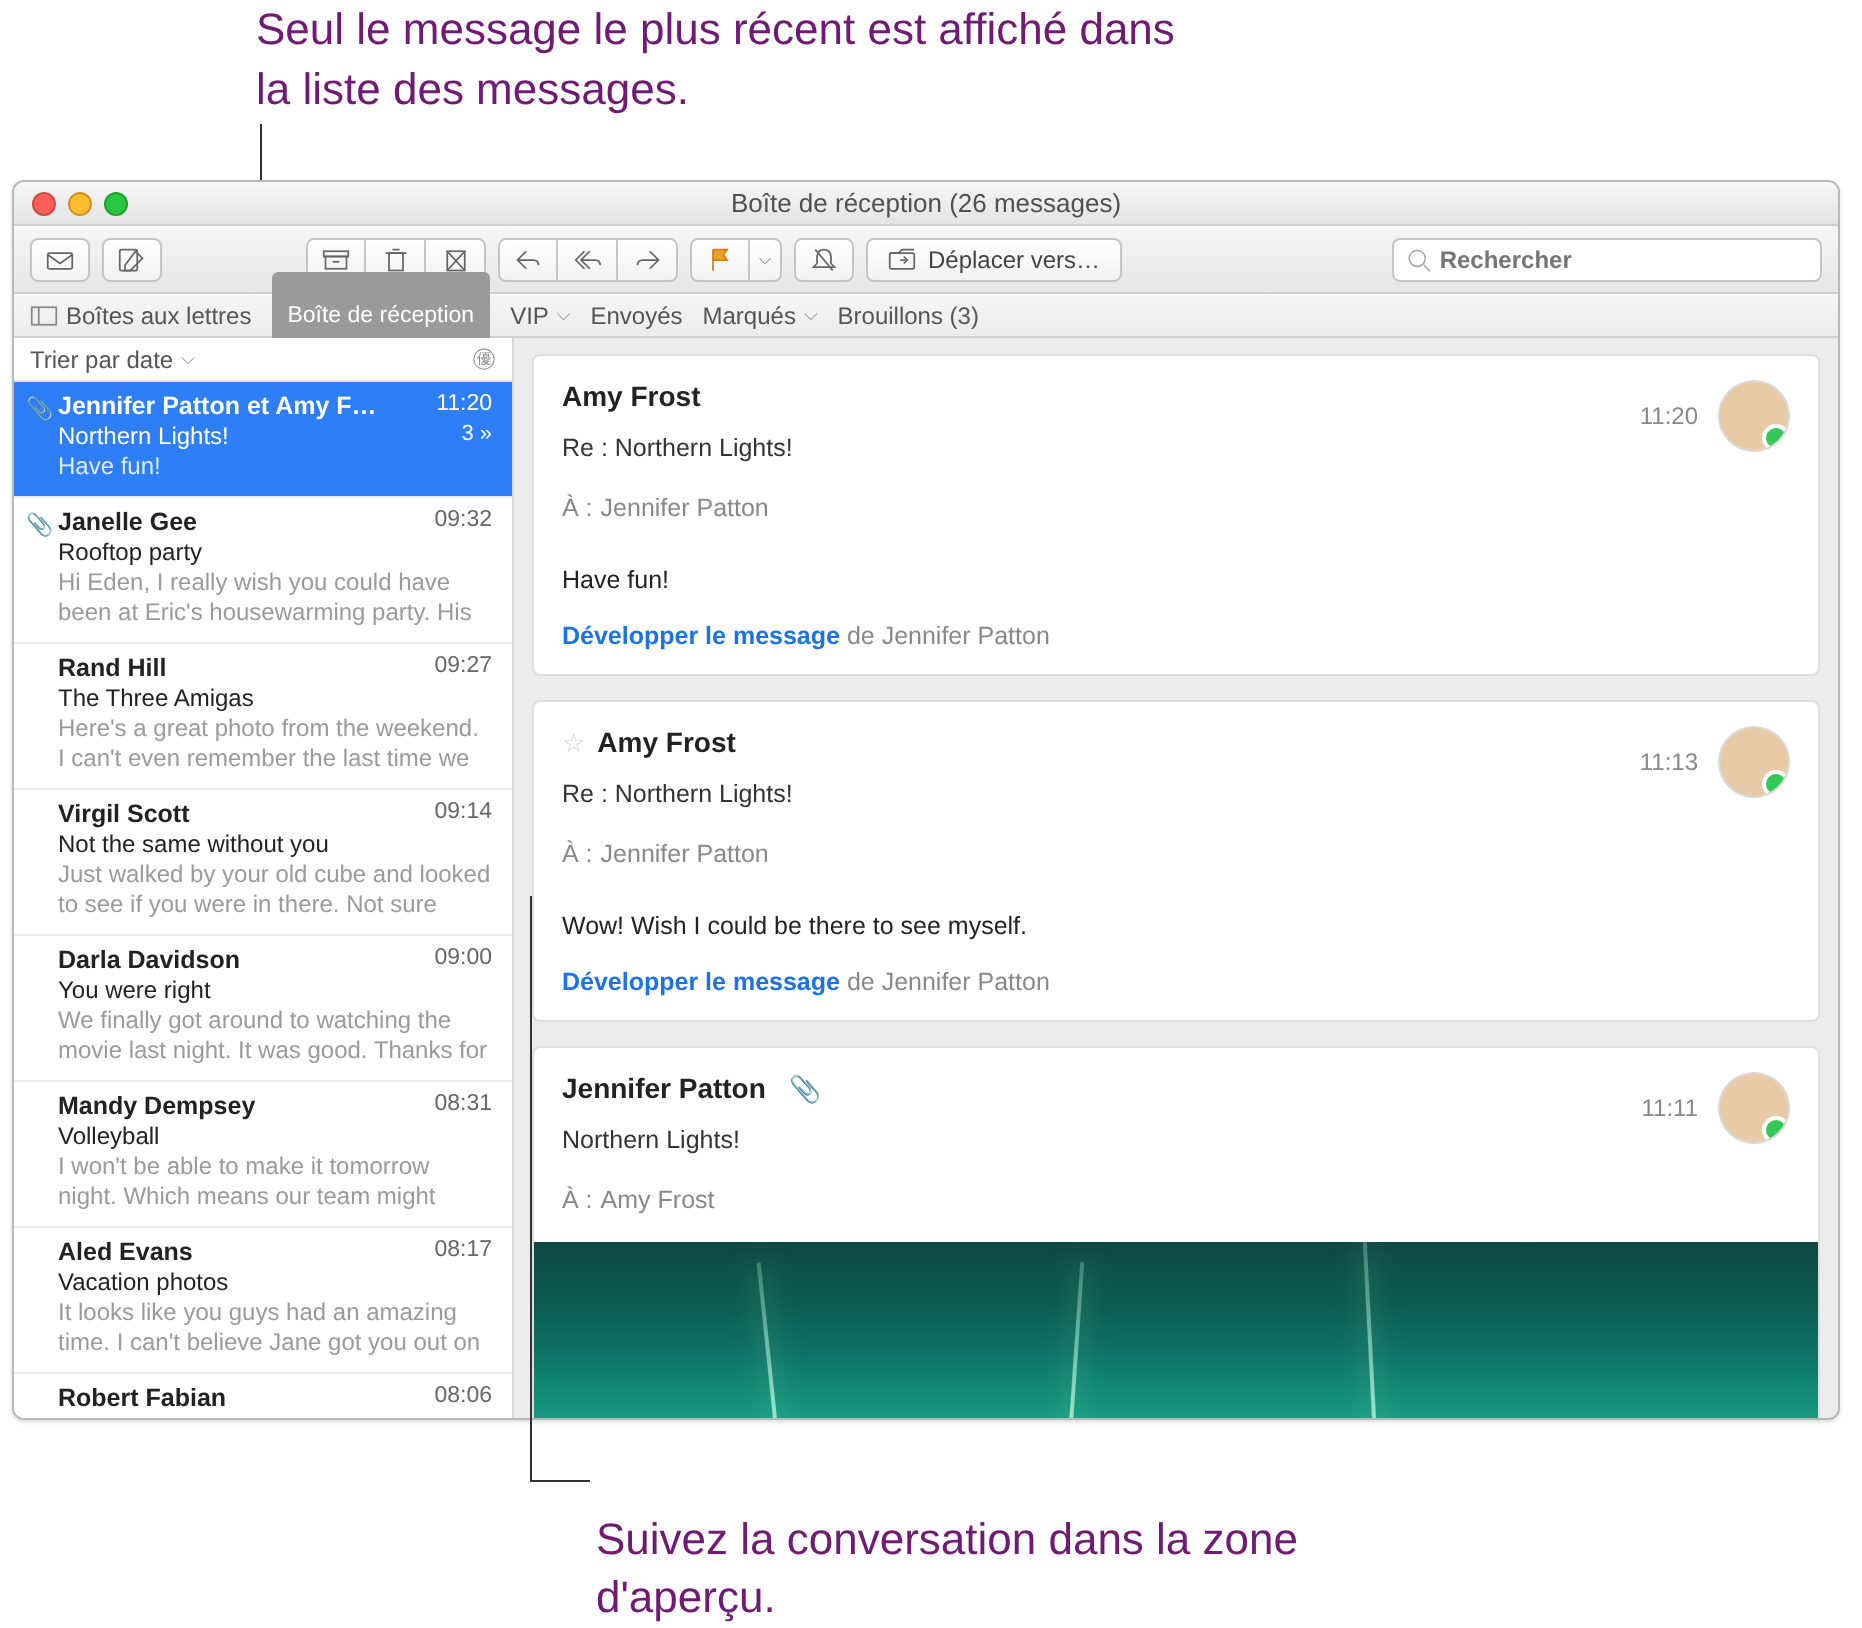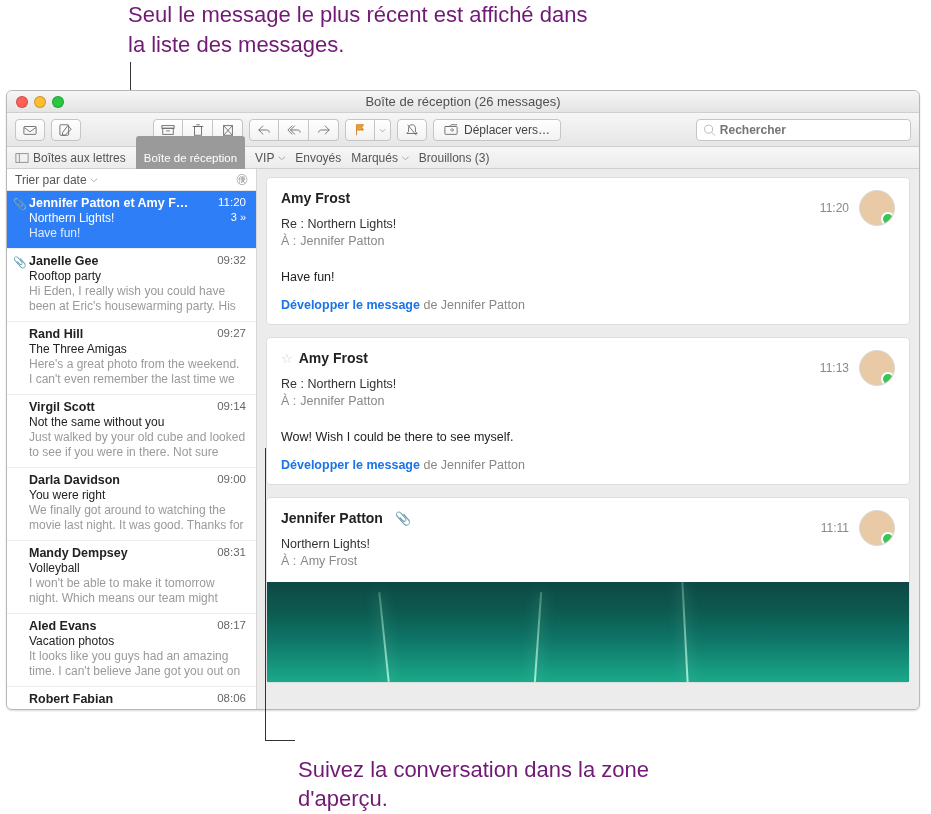--- a/index.html
+++ b/index.html
@@ -124,21 +124,21 @@
   background:#fff; border:1px solid #dedede; border-radius:4px;
   padding: 12px 14px; margin-bottom:12px; font-size:12.5px;
 }
 .card .head { display:flex; justify-content:space-between; align-items:flex-start; }
 .card .who { font-weight:700; font-size:14px; color:#222; display:flex; align-items:center; gap:6px; }
 .card .star2 { color:#d0d0d0; font-size:13px; font-weight:400; }
 .card .meta-right { display:flex; align-items:center; gap:10px; }
 .card .avatar { width:36px; height:36px; border-radius:50%; background:#e8cba6; border:1px solid #d9d9d9; position:relative; overflow:hidden; }
 .card .avatar.online::after { content:''; position:absolute; right:-1px; bottom:-1px; width:10px; height:10px; border-radius:50%; background:#34c759; border:2px solid #fff; }
 .card .subject { color:#333; margin-top:11px; }
-.card .to { color:#888; margin-top:3px; }
+.card .to { color:#888; margin-top:16px; }
 .card .to .lab { color:#888; margin-right:4px; }
 .card .body { margin-top:22px; color:#222; }
 .card .expand { margin-top:14px; color:#1a73e8; font-size:12.5px; font-weight:700; }
 .card .expand .suf { color:#888; font-weight:400; }
 .card .imgatt {
   margin: 14px -14px -12px -14px;
   height:100px;
   background: linear-gradient(180deg, #0e4745 0%, #0c5b50 30%, #0e7265 55%, #1aa98a 100%);
   position:relative; overflow:hidden;
 }

